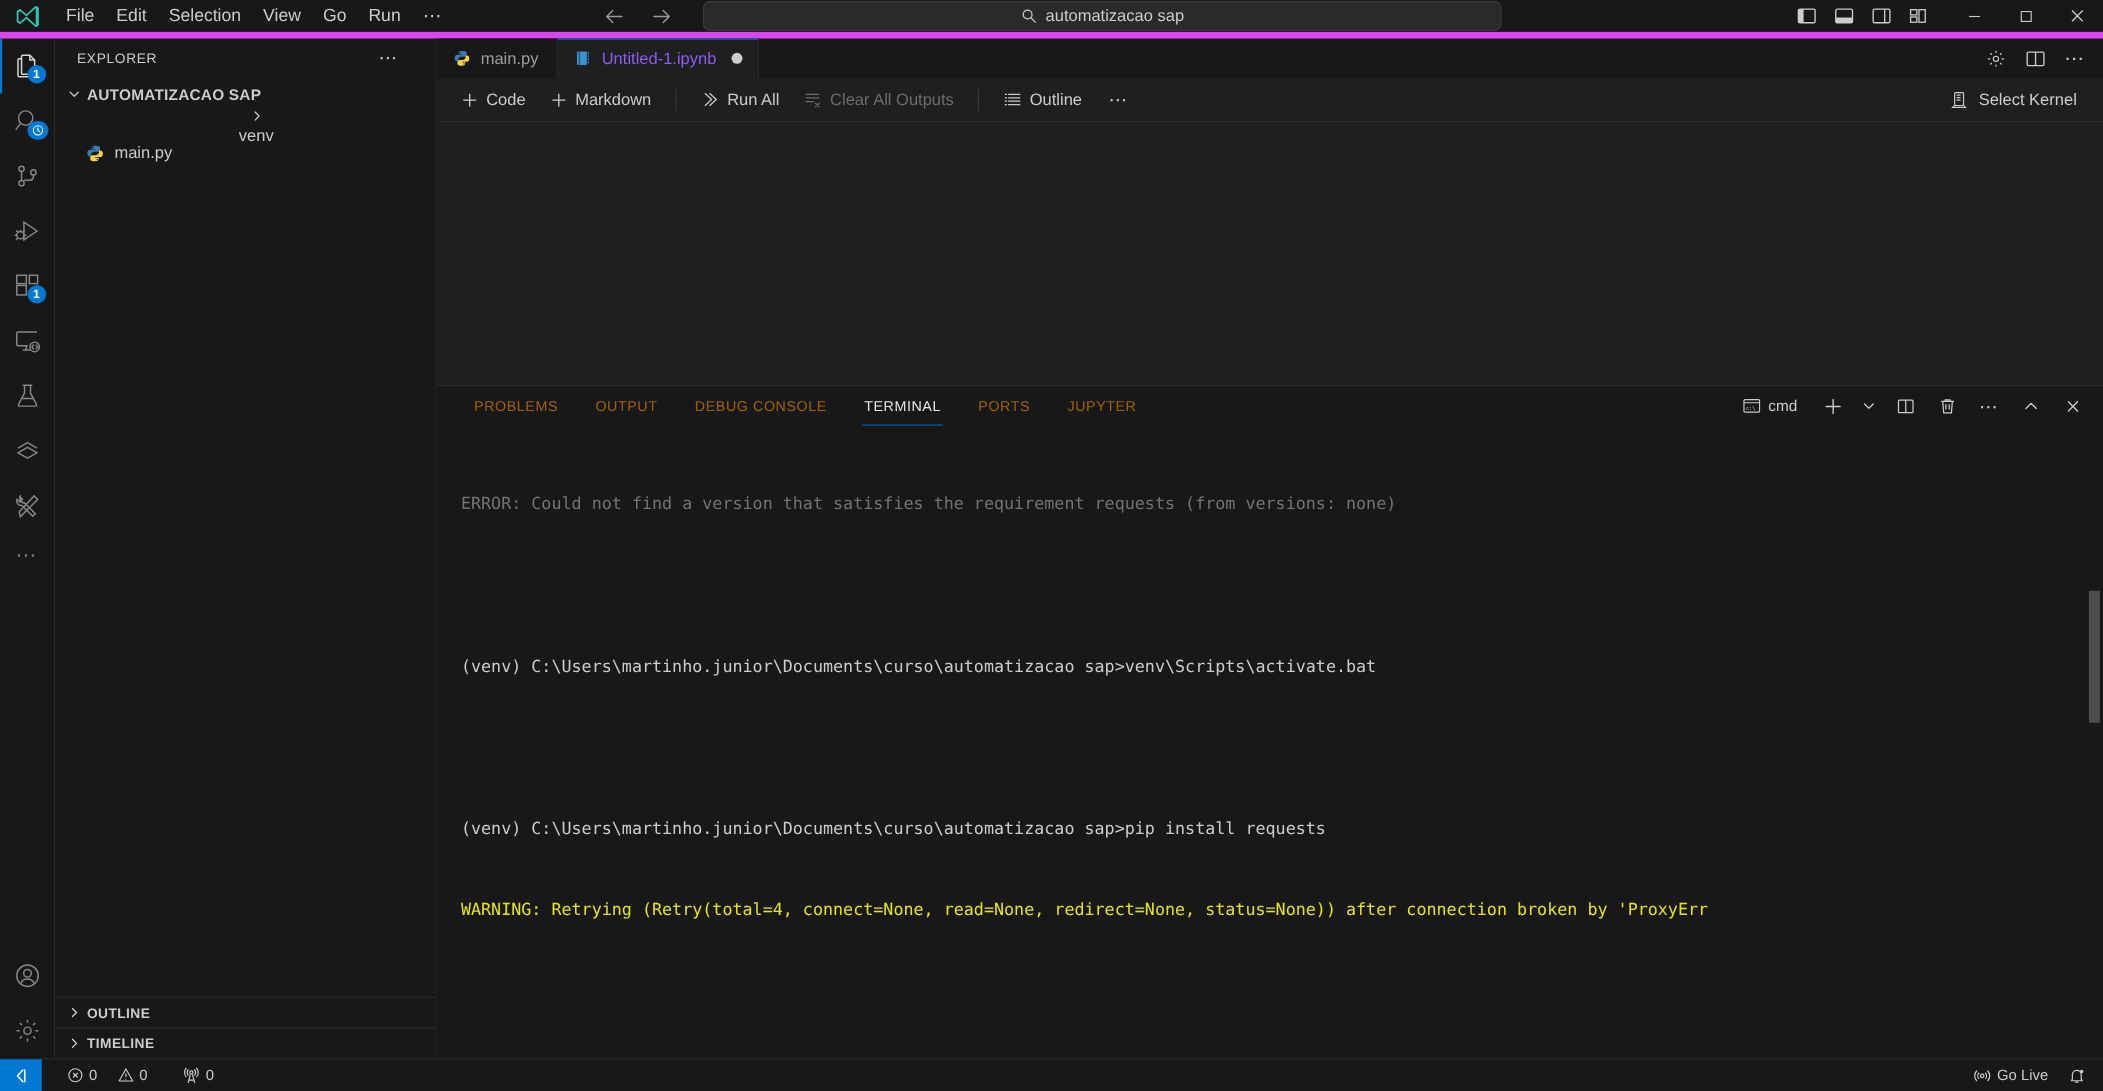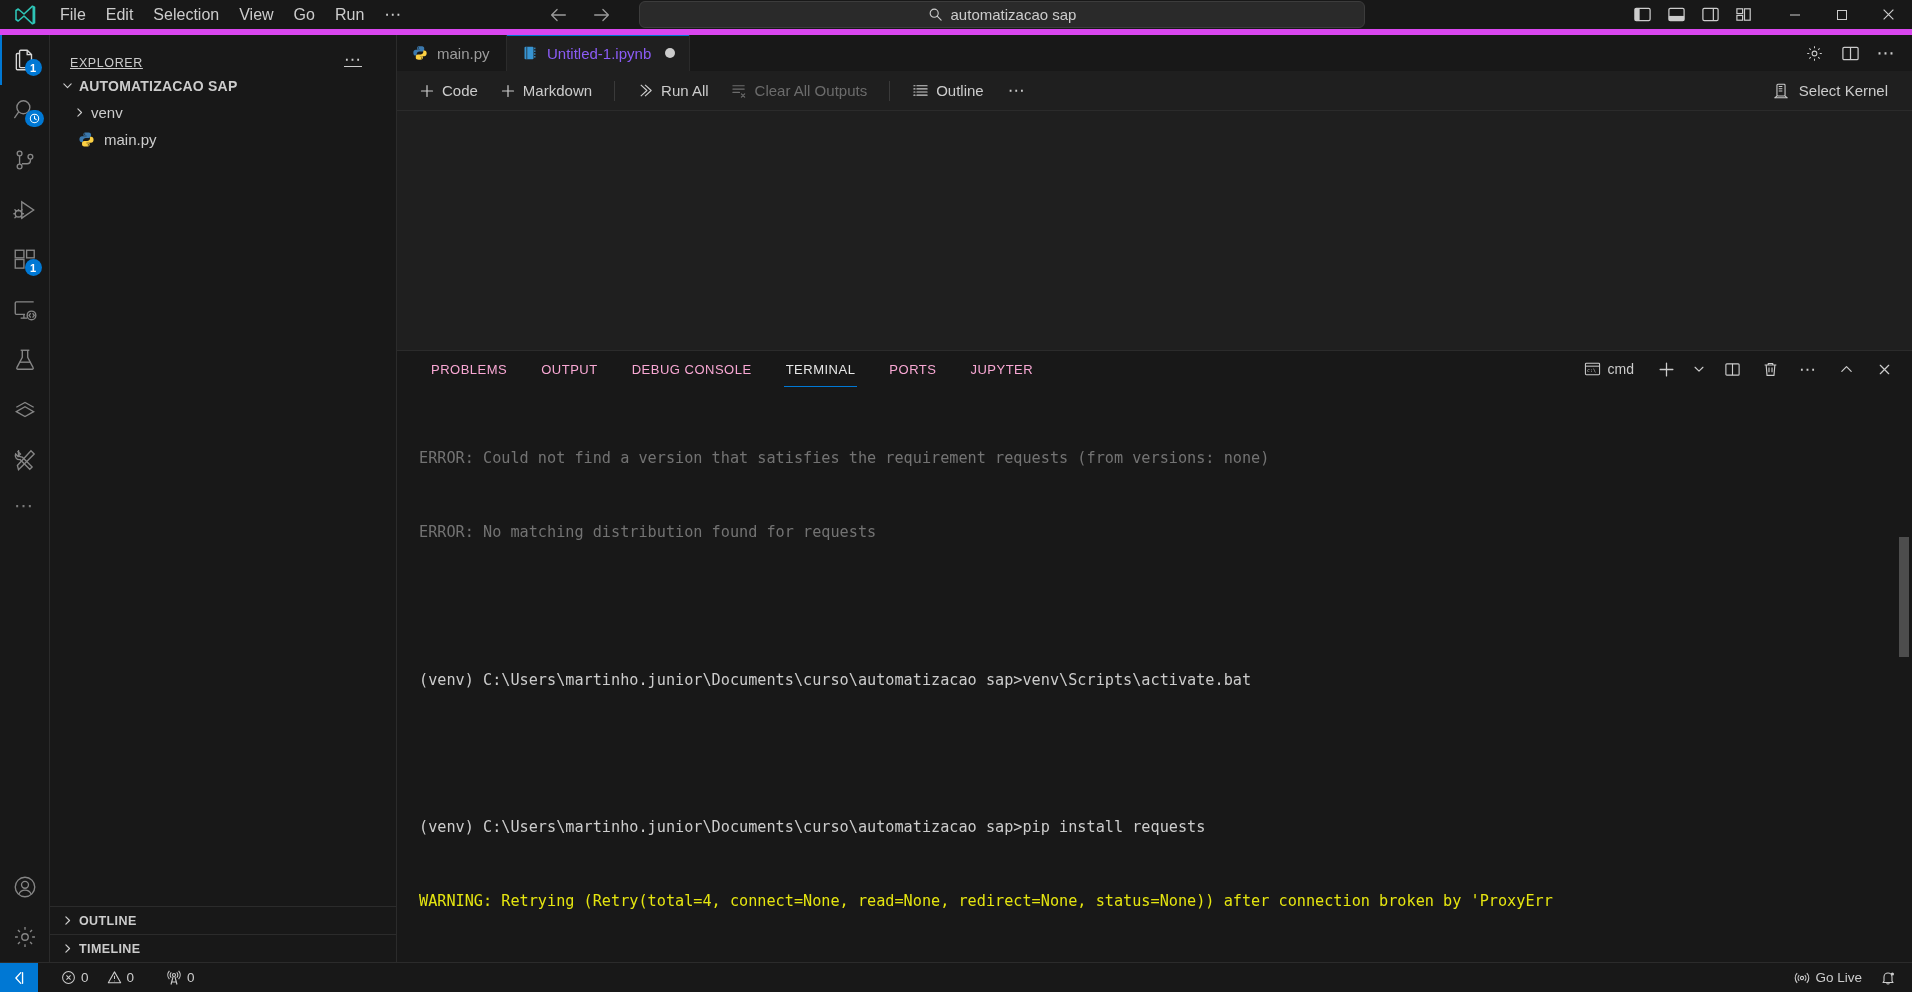--- a/index.html
+++ b/index.html
@@ -70,34 +70,33 @@
     display: flex; align-items: center; justify-content: center; padding: 0 4px;
   }
   .act-spacer { flex: 1 1 auto; }
 
   
   .sidebar {
     width: 347px; flex: 0 0 347px; background: #181818;
     display: flex; flex-direction: column; border-right: 1px solid #2b2b2b;
   }
   .sb-header {
-    height: 35px; display: flex; align-items: flex-end; padding: 0 20px 0 20px;
+    height: 35px; display: flex; align-items: center; padding: 0 20px 0 20px;
     font-size: 12.5px; letter-spacing: 0.6px; color: #cccccc;
     justify-content: space-between;
-    text-decoration: underline;
   }
   .sb-dots { font-size: 17px; color: #cccccc; letter-spacing: 1px; padding-right: 14px; }
   .tree { flex: 1 1 auto; overflow: hidden; padding-top: 2px; }
   .tree-row {
     height: 27px; display: flex; align-items: center; font-size: 15px;
     padding-left: 8px; cursor: pointer; gap: 3px;
   }
   .chev { width: 18px; display: flex; align-items: center; justify-content: center; color: #cccccc; }
   .tree-row.root { font-weight: bold; font-size: 14px; letter-spacing: .2px; }
-  .tree-row.lvl1 { padding-left: 20px; }
+  .tree-row.lvl1 { padding-left: 20px; flex-direction: column; }
   .tree-row.lvl1b { padding-left: 26px; }
   .pyicon { width: 20px; display: inline-flex; align-items: center; justify-content: center; margin-right: 5px; }
 
   .sb-section {
     height: 28px; display: flex; align-items: center; gap: 3px;
     font-size: 12.5px; font-weight: bold; letter-spacing: .4px;
     border-top: 1px solid #2b2b2b; padding-left: 8px; cursor: pointer;
   }
 
   
@@ -132,21 +131,21 @@
   .nb-dots { font-size: 17px; color: #cccccc; padding: 0 10px; letter-spacing: 1px; cursor: pointer; }
   .nb-right { margin-left: auto; display: flex; align-items: flex-end; }
   .kernel-btn { display: flex; align-items: center; gap: 9px; font-size: 15px; color: #cccccc; padding: 3px 10px; border-radius: 4px; cursor: pointer; }
 
   .nb-body { flex: 1 1 auto; background: #1f1f1f; min-height: 0; }
 
   
   .panel { flex: 0 0 612px; display: flex; flex-direction: column; background: #181818; border-top: 1px solid #2b2b2b; min-height: 0; }
   .panel-head { height: 36px; flex: 0 0 36px; display: flex; align-items: center; padding-left: 22px; }
   .ptab {
-    font-size: 13px; letter-spacing: .5px; color: #f9a8d4; padding: 0 12px;
+    font-size: 13px; letter-spacing: .5px; color: #a16207; padding: 0 12px;
     height: 36px; display: flex; align-items: center; cursor: pointer; position: relative;
     margin-right: 10px;
   }
   .ptab.active { color: #e7e7e7; }
   .ptab.active::after {
     content: ""; position: absolute; left: 10px; right: 10px; bottom: 0; height: 1px; background: #0078d4;
   }
   .panel-actions { margin-left: auto; display: flex; gap: 10px; padding-right: 14px; }
   .pa-ic { width: 28px; height: 26px; display: flex; align-items: center; justify-content: center; color: #cccccc; border-radius: 4px; cursor: pointer; }
   .term-chip { display: flex; align-items: center; gap: 7px; padding: 0 8px; height: 26px; color: #cccccc; font-size: 14px; border-radius: 4px; cursor: pointer; }
@@ -572,21 +571,20 @@
           <span class="pa-ic">
             <svg width="15" height="15" viewBox="0 0 16 16" fill="none" stroke="#cccccc" stroke-width="1.3">
                 <path d="M3.5 3.5l9 9M12.5 3.5l-9 9" stroke-linecap="round"></path>
               </svg>
           </span>
         </div>
       </div>
 
       <div class="terminal">
         <div class="t-red">ERROR: Could not find a version that satisfies the requirement requests (from versions: none)</div>
-        <div class="t-red">ERROR: No matching distribution found for requests</div>
         <div class="t-blank"></div>
         <div class="t-white">(venv) C:\Users\martinho.junior\Documents\curso\automatizacao sap&gt;venv\Scripts\activate.bat</div>
         <div class="t-blank"></div>
         <div class="t-white">(venv) C:\Users\martinho.junior\Documents\curso\automatizacao sap&gt;pip install requests</div>
         <div class="t-yellow">WARNING: Retrying (Retry(total=4, connect=None, read=None, redirect=None, status=None)) after connection broken by 'ProxyErr</div>
         
         
         
         
         

